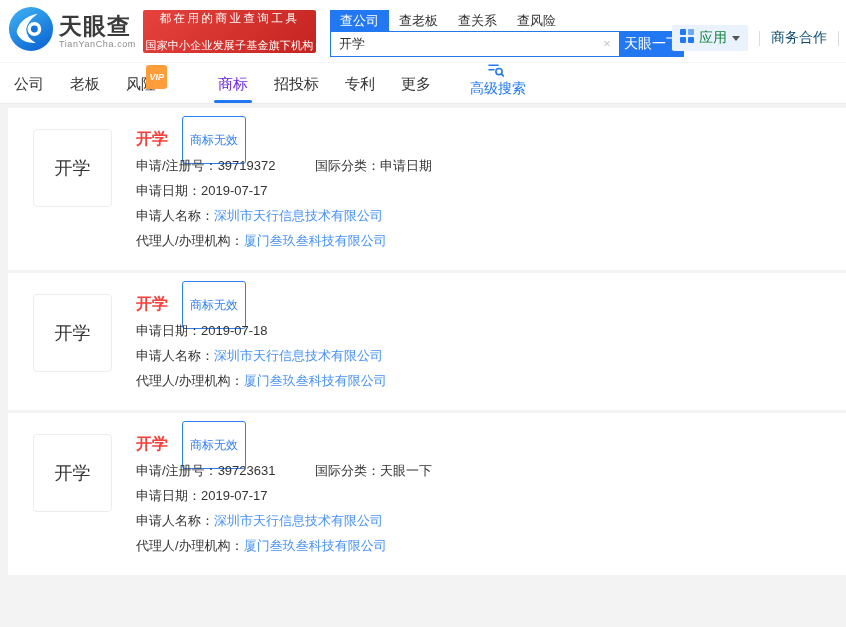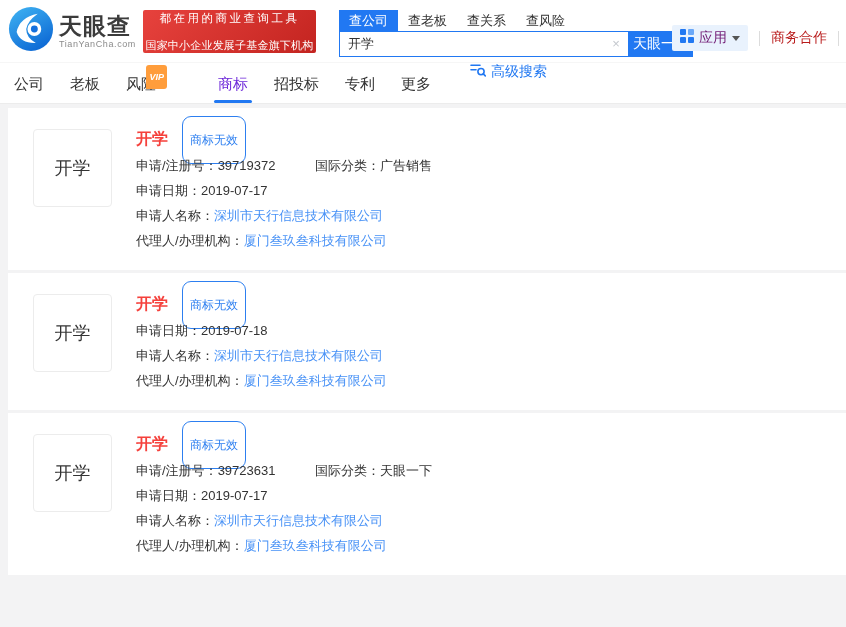--- a/index.html
+++ b/index.html
@@ -11,64 +11,64 @@
   .logo { margin-left:8px; display:flex; align-items:center; cursor:pointer; }
   .logo-text { margin-left:5px; display:flex; flex-direction:column; }
   .logo-brand { font-size:23px; font-weight:bold; color:#3b3b3b; letter-spacing:1px; line-height:24px; }
   .logo-domain { font-size:9px; color:#8b8b8b; letter-spacing:0.6px; margin-top:1px; }
   .banner { margin-left:7px; width:173px; height:43px; border-radius:2px; color:#fff;
             background:linear-gradient(135deg,#e7423d 0%,#c32420 100%);
             display:flex; flex-direction:column; justify-content:space-between; text-align:center; }
   .banner-l1 { font-size:11.5px; letter-spacing:2.5px; line-height:17px; }
   .banner-l2 { font-size:11px; letter-spacing:0.2px; line-height:16px; }
 
-  .search { margin-left:23px; width:354px; margin-top:4px; }
+  .search { margin-left:14px; width:354px; margin-top:4px; }
   .search-tabs { display:flex; font-size:13px; height:21px; }
   .search-tab { padding:2px 10px; color:#333; cursor:pointer; line-height:17px; }
   .search-tab.active { background:#2178f2; color:#fff; }
   .search-bar { display:flex; height:26px; }
   .search-input-wrap { flex:1; border:1px solid #2178f2; background:#fff; display:flex; align-items:center; }
   .search-input-wrap input { border:0; outline:0; flex:1; font-size:13px; padding:0 8px; color:#333; min-width:0; }
   .clear-icon { color:#c3c7cd; font-size:13px; padding:0 8px 0 4px; cursor:pointer; }
   .search-btn { width:64px; border:0; background:#2178f2; color:#fff; font-size:14px; cursor:pointer; }
 
   .header-right { position:absolute; right:-4px; top:25px; display:flex; align-items:center; }
   .apps-chip { background:#e9f2fd; border-radius:2px; padding:4px 8px; display:flex; align-items:center; cursor:pointer; }
-  .apps-label { font-size:14px; color:#701a75; margin-left:5px; }
+  .apps-label { font-size:14px; color:#15803d; margin-left:5px; }
   .caret { width:0; height:0; border-left:4px solid transparent; border-right:4px solid transparent;
            border-top:5px solid #555; margin-left:5px; }
   .v-divider { width:1px; height:15px; background:#dcdcdc; margin:0 11px; }
-  .biz-link { font-size:14px; color:#b91c1c; cursor:pointer; white-space:nowrap; }
+  .biz-link { font-size:14px; color:#0c4a6e; cursor:pointer; white-space:nowrap; }
 
   
   .nav { height:42px; background:#fff; border-top:1px solid #f6f6f6; border-bottom:1px solid #ececec;
          display:flex; align-items:stretch; padding-left:14px; }
   .nav-tab { font-size:15px; color:#333; line-height:41px; margin-right:26px; position:relative;
              cursor:pointer; white-space:nowrap; }
   .nav-tab.active { color:#6d28d9; font-weight:normal;margin-left:36px; }
   .nav-tab.active::after { content:""; position:absolute; left:50%; transform:translateX(-50%);
              bottom:0; width:38px; height:3px; background:#2178f2; border-radius:2px; }
   .vip-badge { position:absolute; top:2px; right:-11px; background:#ff9d3b; color:#fff;
              font-size:9px; font-style:italic; font-weight:bold; line-height:12px;
              padding:6px 3px; border-radius:3px 3px 3px 0; }
-  .adv-search { display:flex; margin-left:13px; color:#2178f2; font-size:14px;
-             cursor:pointer; }
+  .adv-search { display:flex; align-items:center; margin-left:13px; color:#2178f2; font-size:14px;
+             cursor:pointer;flex-direction:column; }
   .adv-search svg { margin-right:5px; }
 
   
   .content { padding:4px 0 0 8px; }
   .card { background:#fff; margin-bottom:3px; display:flex; padding:21px 20px 20px 25px; }
   .thumb { width:79px; height:78px; border:1px solid #ececec; border-radius:4px; background:#fff;
            display:flex; align-items:center; justify-content:center; font-size:18px; color:#333;
            flex-shrink:0; }
   .info { margin-left:24px; }
   .title-row { display:flex; align-items:center; height:21px; }
   .tm-title { font-size:16px; font-weight:bold; color:#f5413c; text-decoration:none; cursor:pointer; }
   .status-badge { margin-left:14px; border:1px solid #2d7ff0; color:#2d7ff0; font-size:12px;
-           line-height:14px; padding:16px 7px; border-radius:9px; }
+           line-height:14px; padding:16px 7px; border-radius:3px; }
   .row { margin-top:7px; font-size:13px; line-height:18px; color:#333; }
   .field { margin-right:36px; }
   .lbl { color:#333; }
   .val { color:#333; }
   .link { color:#4791f6; text-decoration:none; cursor:pointer; }
 </style>
 </head>
 <body>
 
 <div class="header">
@@ -162,21 +162,21 @@
     <div class="thumb">
       <span>开学</span>
     </div>
     <div class="info">
       <div class="title-row">
         <a class="tm-title">开学</a>
         <span class="status-badge">商标无效</span>
       </div>
       <div class="row">
         <span class="field"><span class="lbl">申请/注册号：</span><span class="val">39719372</span></span>
-        <span class="field"><span class="lbl">国际分类：</span><span class="val">广告销售</span></span>
+        <span class="field"><span class="lbl">国际分类：</span><span class="val">申请日期</span></span>
       </div>
       <div class="row"><span class="lbl">申请日期：</span><span class="val">2019-07-17</span></div>
       <div class="row"><span class="lbl">申请人名称：</span><a class="link">深圳市天行信息技术有限公司</a></div>
       <div class="row"><span class="lbl">代理人/办理机构：</span><a class="link">厦门叁玖叁科技有限公司</a></div>
     </div>
   </div>
 
   <div class="card">
     <div class="thumb">
       <span>开学</span>

